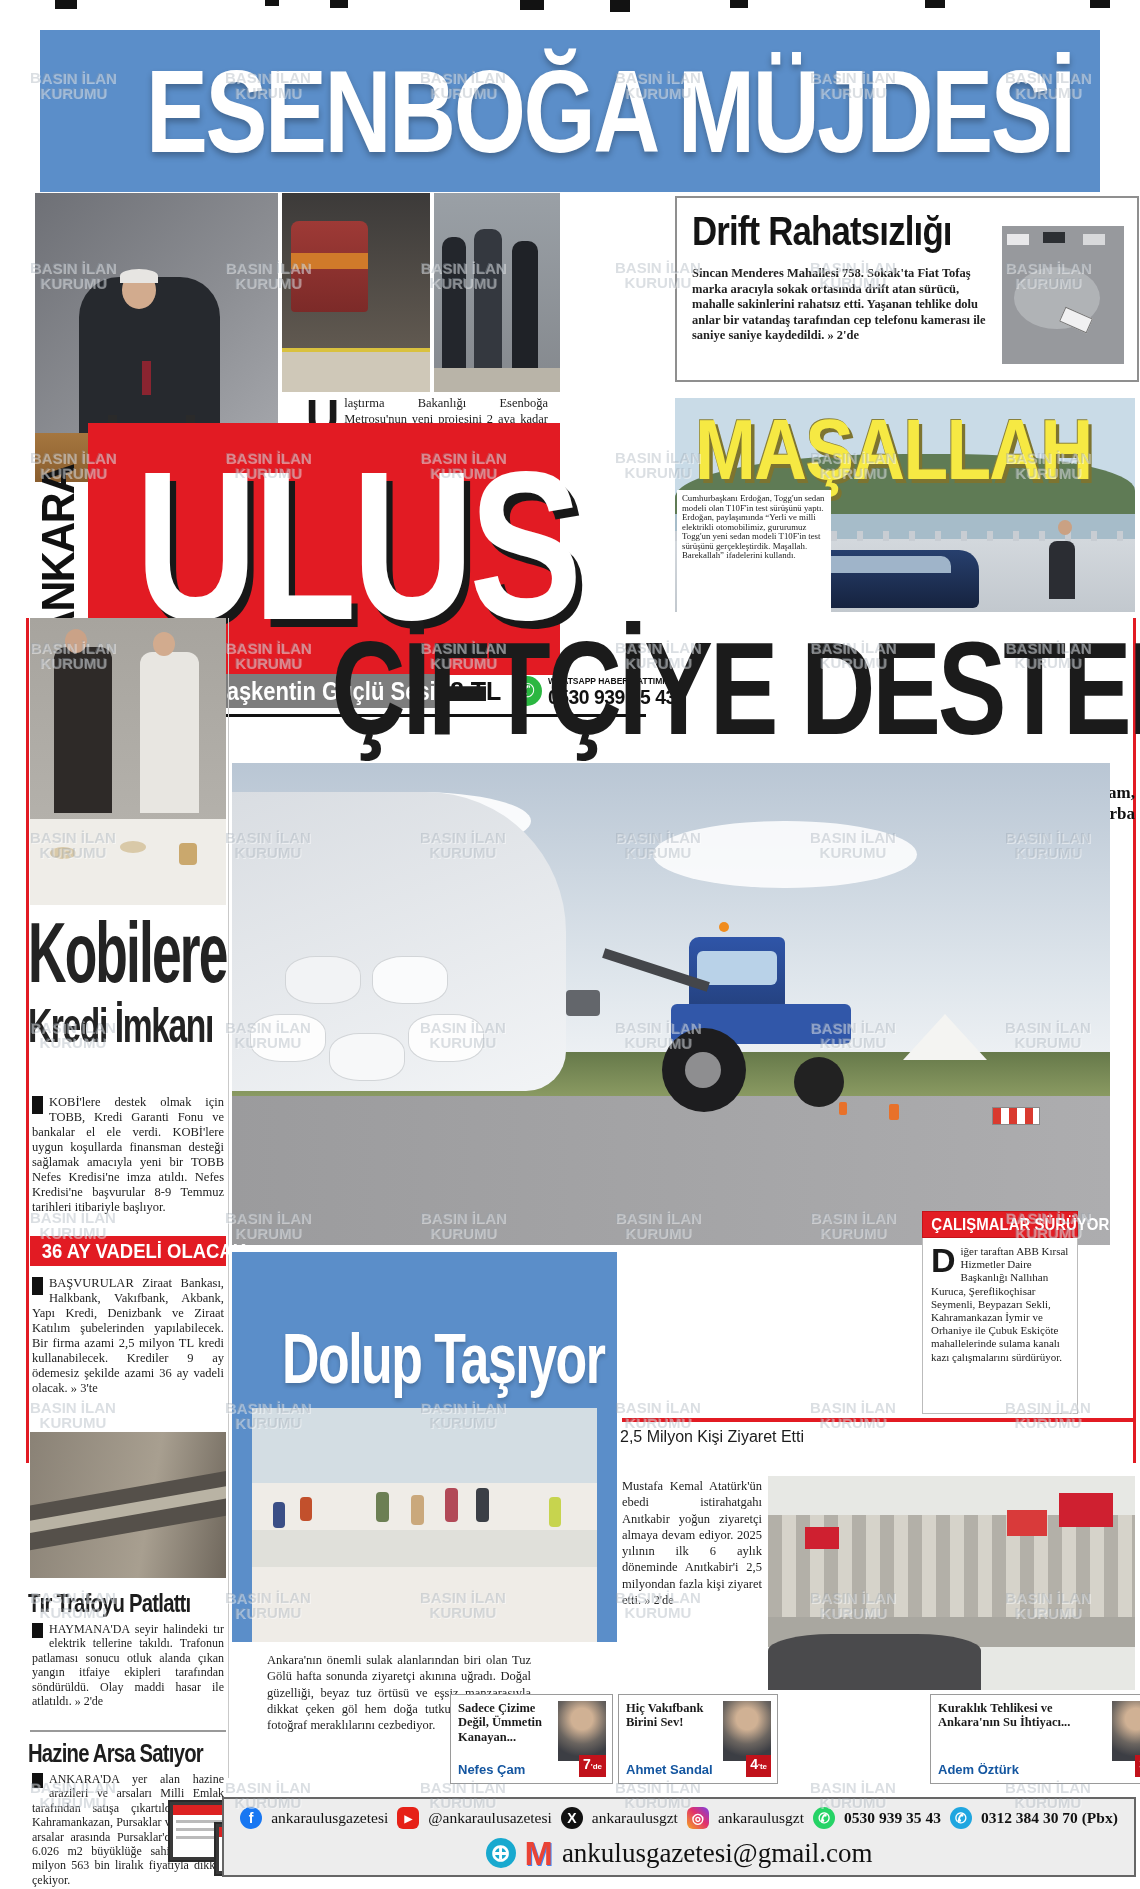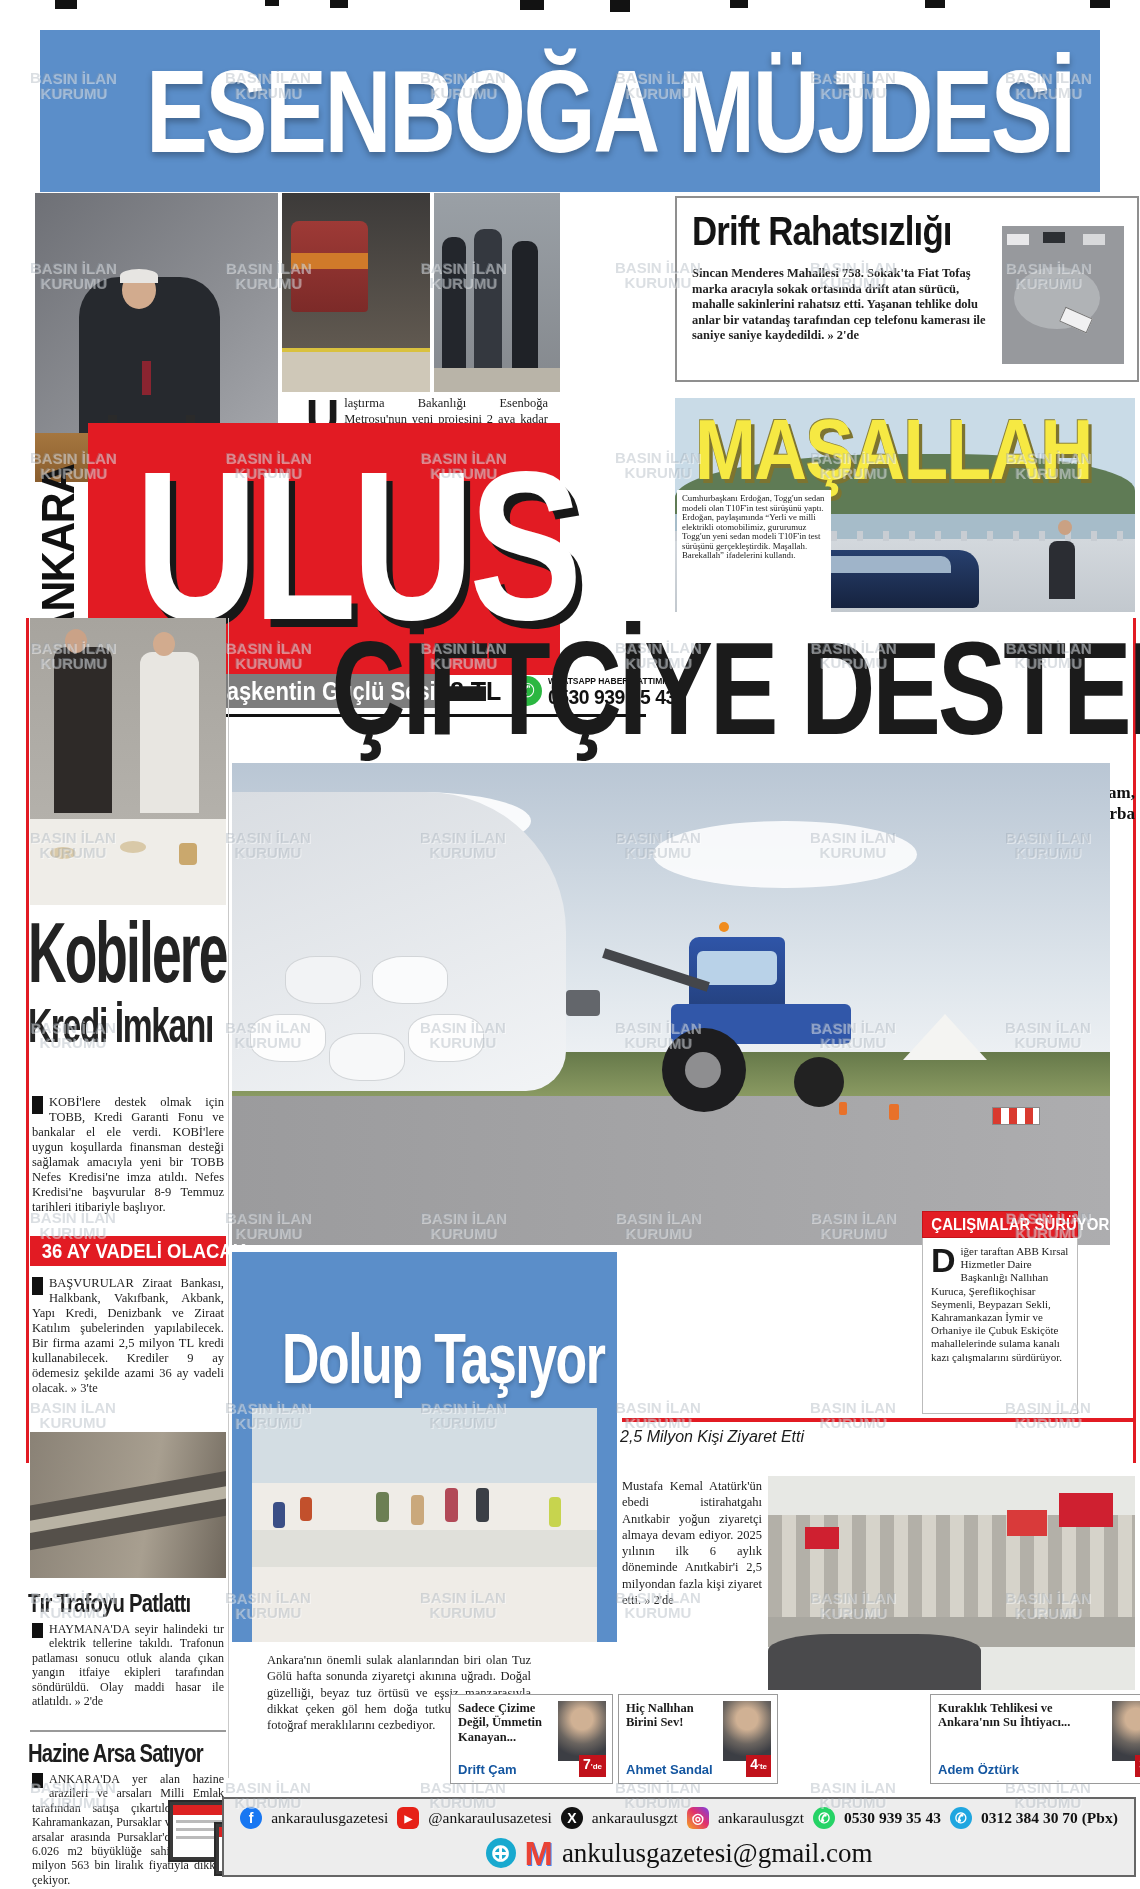--- a/index.html
+++ b/index.html
@@ -92,21 +92,21 @@
 
   
   .dolupbox{left:232px;top:1252px;width:385px;height:390px;background:#5b8ec9;text-align:center;}
   .dolup-h{margin-top:64px;}
   .dolup-h .t{font-weight:bold;font-size:70px;line-height:86px;color:#fff;letter-spacing:-2px;
               transform:scaleX(.74);white-space:nowrap;text-shadow:0 3px 5px rgba(0,0,0,.2);}
   .dolup-cap{left:267px;top:1652px;width:264px;font-size:12.5px;line-height:1.3;color:#222;text-align:justify;}
 
   
   .anit-rule{left:622px;top:1418px;width:513px;height:4px;background:#e21b23;}
-  .anit-h{left:620px;top:1428px;font-style:italic;}
+  .anit-h{left:620px;top:1428px;}
   .anit-body{left:622px;top:1478px;width:140px;font-size:12.5px;line-height:1.3;color:#222;text-align:justify;}
 
   
   .colbox{position:absolute;top:1694px;height:90px;background:#fff;border:1.5px solid #9a9a9a;box-sizing:border-box;padding:6px 7px;}
   .colbox .title{font-family:"Liberation Serif",serif;font-weight:bold;font-size:12.5px;line-height:1.15;color:#1b1b1b;width:62%;}
   .colbox .name{position:absolute;left:7px;bottom:6px;font-weight:bold;font-size:13px;color:#1456a0;}
   .headshot{position:absolute;right:6px;top:6px;width:48px;height:60px;
             background:radial-gradient(circle at 50% 30%, #d0b194 22%, #6b6560 52%, #3c3e44 78%);}
   .pagebadge{position:absolute;right:6px;bottom:6px;background:#c1121b;color:#fff;padding:1px 4px 2px 4px;
              font-weight:bold;font-size:14px;line-height:16px;}
@@ -341,25 +341,25 @@
     <div class="shape" style="left:0;top:66%;width:100%;height:14%;background:#a9a7a0"></div>
     <div class="shape" style="left:0;bottom:0;width:58%;height:26%;background:#4a4a4c;border-radius:30% 30% 0 0"></div>
     <div class="shape" style="right:6%;top:8%;width:54px;height:34px;background:#cf2030"></div>
     <div class="shape" style="right:24%;top:16%;width:40px;height:26px;background:#d93a3a"></div>
     <div class="shape" style="left:10%;top:24%;width:34px;height:22px;background:#cf2030"></div>
   </div>
 
   <div class="colbox" style="left:450px;width:163px">
     <div class="title">Sadece Çizime Değil, Ümmetin Kanayan...</div>
     <div class="headshot"></div>
-    <div class="name">Drift Çam</div>
+    <div class="name">Nefes Çam</div>
     <div class="pagebadge"><span>7</span><span class="suf">'de</span></div>
   </div>
   <div class="colbox" style="left:618px;width:160px">
-    <div class="title">Hiç Nallıhan Birini Sev!</div>
+    <div class="title">Hiç Vakıfbank Birini Sev!</div>
     <div class="headshot"></div>
     <div class="name">Ahmet Sandal</div>
     <div class="pagebadge"><span>4</span><span class="suf">'te</span></div>
   </div>
   <div class="colbox" style="left:930px;width:237px">
     <div class="title">Kuraklık Tehlikesi ve Ankara'nın Su İhtiyacı...</div>
     <div class="headshot"></div>
     <div class="name">Adem Öztürk</div>
     <div class="pagebadge"><span>3</span><span class="suf">'te</span></div>
   </div>

